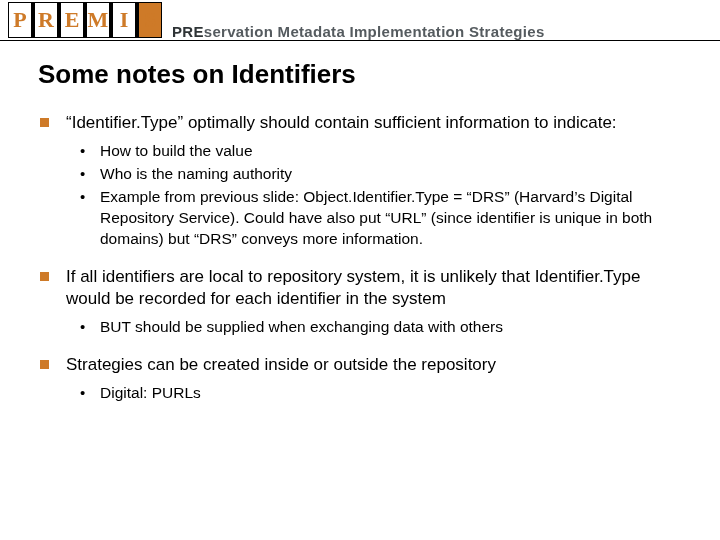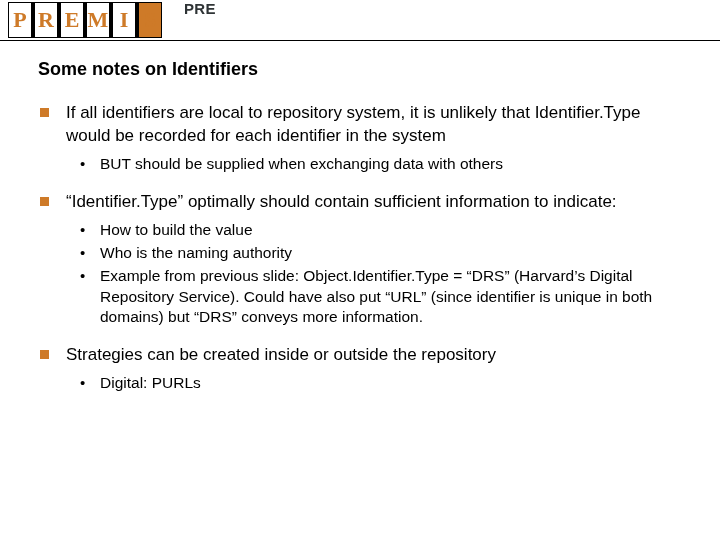--- a/index.html
+++ b/index.html
@@ -38,35 +38,34 @@
     background: #fff;
   }
   .logo-letter.orange-bg { background: #ce7a28; color: #ce7a28; }
   .logo-sep {
     width: 4px;
     background: #000;
   }
   .tagline {
     flex: 1;
     display: flex;
-    align-items: flex-start;
+    align-items: flex-end;
     padding-left: 10px;
     font-family: Verdana, sans-serif;
     font-size: 15px;
     font-weight: bold;
     color: #555b5f;
     letter-spacing: 0.3px;
-    margin-left: 12px;
   }
   .tagline .pre { color: #2f3436; }
   .slide {
     padding: 12px 38px 0 38px;
   }
   .title {
-    font-size: 18px;
+    font-size: 26px;
     font-weight: bold;
     margin: 6px 0 22px 0;
   }
   ul.level1 {
     list-style: none;
     padding: 0;
     margin: 0;
   }
   ul.level1 > li {
     position: relative;
@@ -117,39 +116,40 @@
     <div class="logo-letter">E</div>
     <div class="logo-sep"></div>
     <div class="logo-letter">M</div>
     <div class="logo-sep"></div>
     <div class="logo-letter">I</div>
     <div class="logo-sep"></div>
     <div class="logo-letter orange-bg">S</div>
   </div>
   <div class="tagline">
     <span class="pre">PRE</span>
+      <span>servation Metadata Implementation Strategies</span>
   </div>
 </div>
 
 <div class="slide">
   <div class="title">Some notes on Identifiers</div>
 
   <ul class="level1">
     <li>
-      <span>If all identifiers are local to repository system, it is unlikely that Identifier.Type would be recorded for each identifier in the system</span>
-      <ul class="level2">
-        <li>BUT should be supplied when exchanging data with others</li>
-      </ul>
-    </li>
-    <li>
       <span>“Identifier.Type” optimally should contain sufficient information to indicate:</span>
       <ul class="level2">
         <li>How to build the value</li>
         <li>Who is the naming authority</li>
         <li>Example from previous slide: Object.Identifier.Type = “DRS” (Harvard’s Digital Repository Service). Could have also put “URL” (since identifier is unique in both domains) but “DRS” conveys more information.</li>
+      </ul>
+    </li>
+    <li>
+      <span>If all identifiers are local to repository system, it is unlikely that Identifier.Type would be recorded for each identifier in the system</span>
+      <ul class="level2">
+        <li>BUT should be supplied when exchanging data with others</li>
       </ul>
     </li>
     <li>
       <span>Strategies can be created inside or outside the repository</span>
       <ul class="level2">
         <li>Digital: PURLs</li>
       </ul>
     </li>
   </ul>
 </div>

